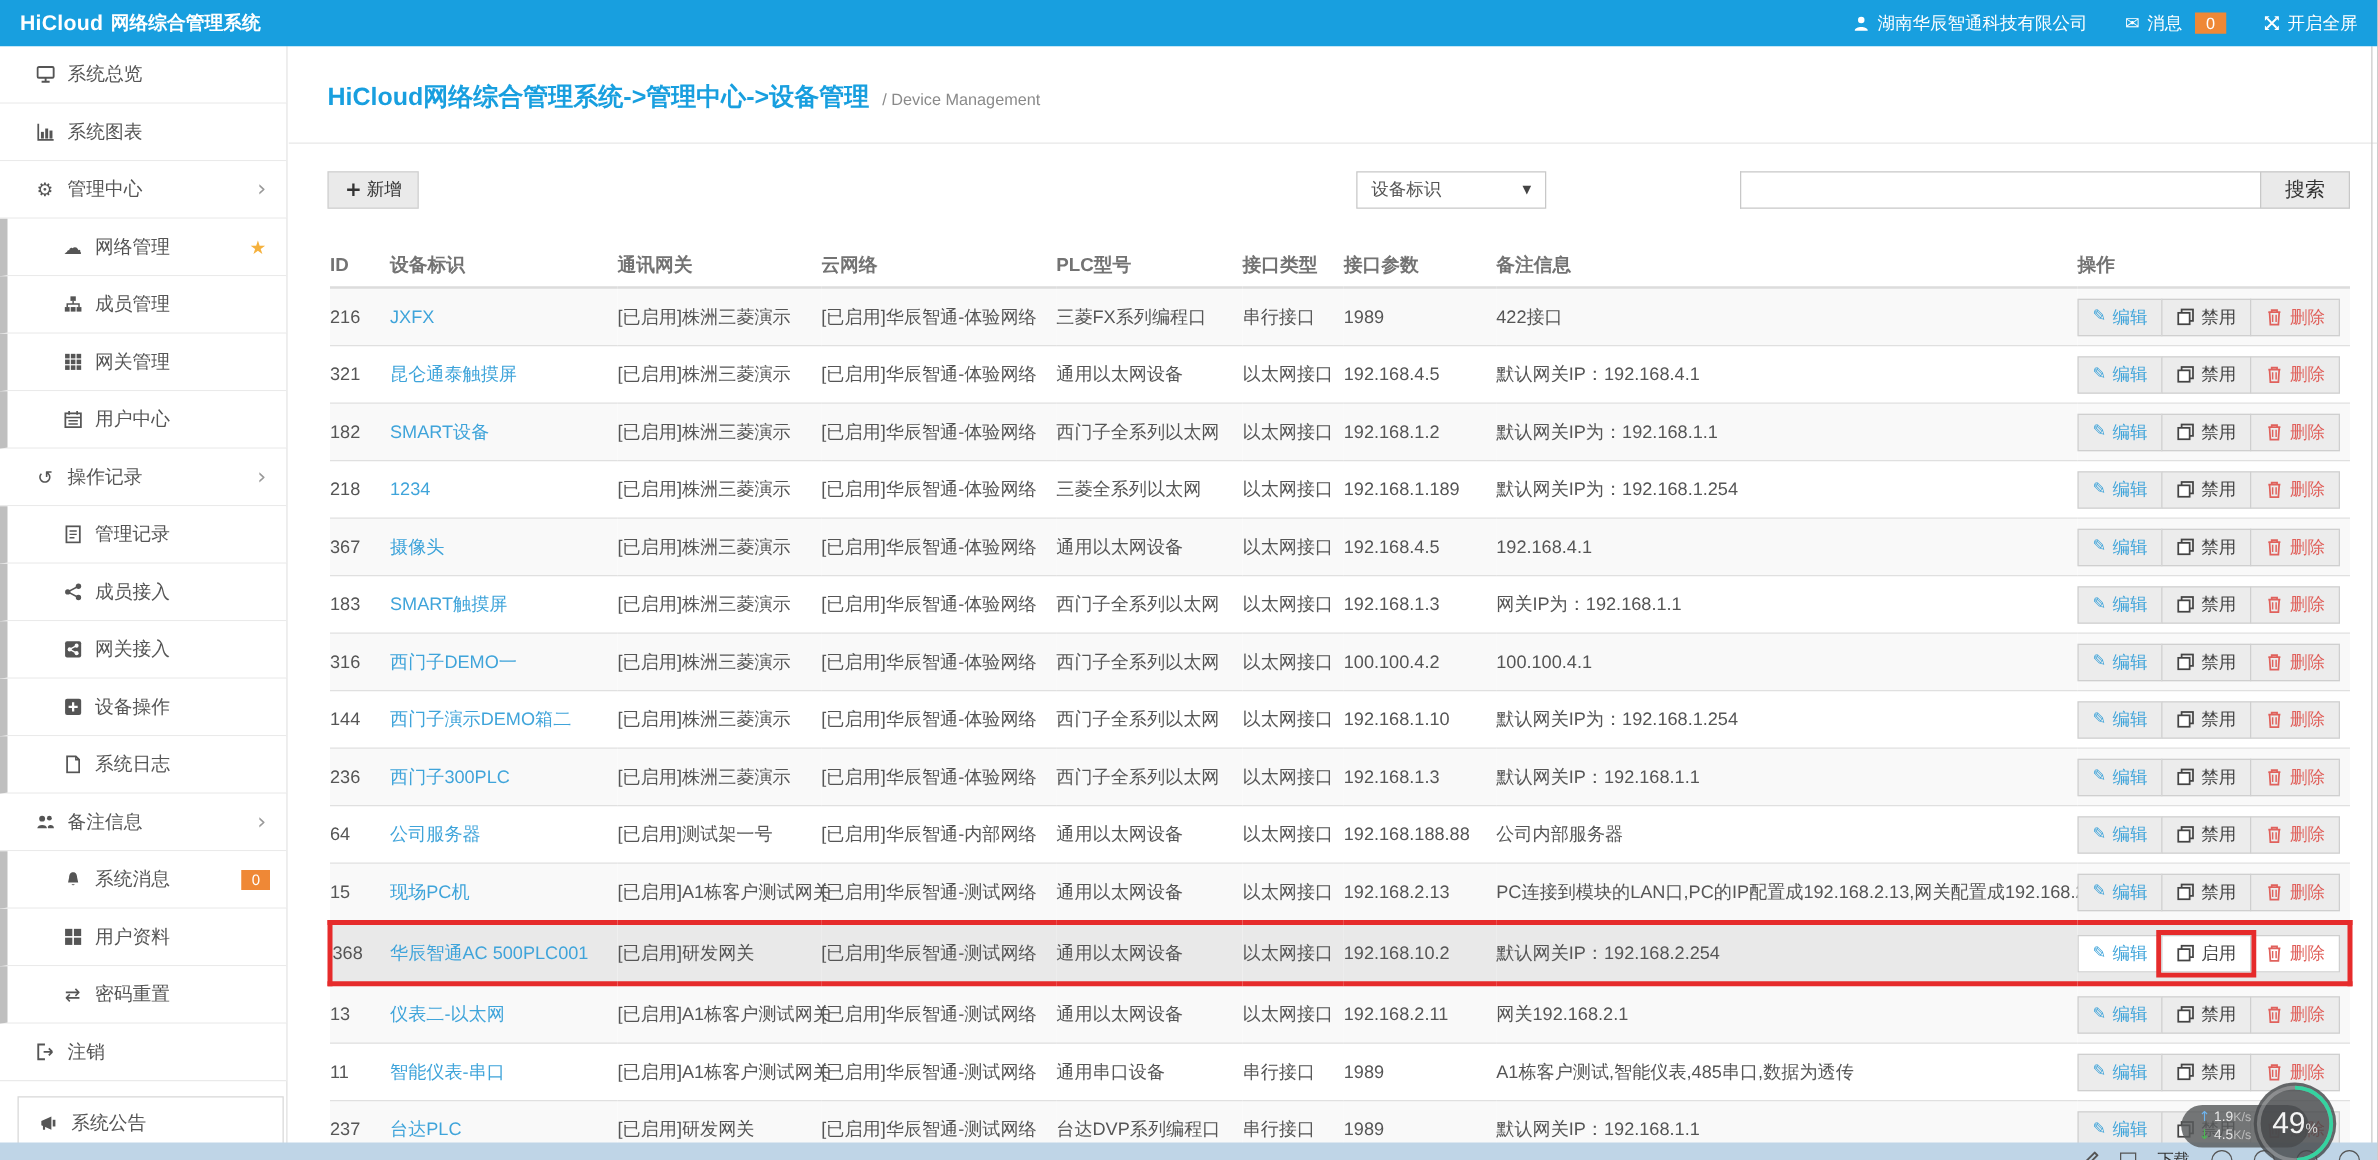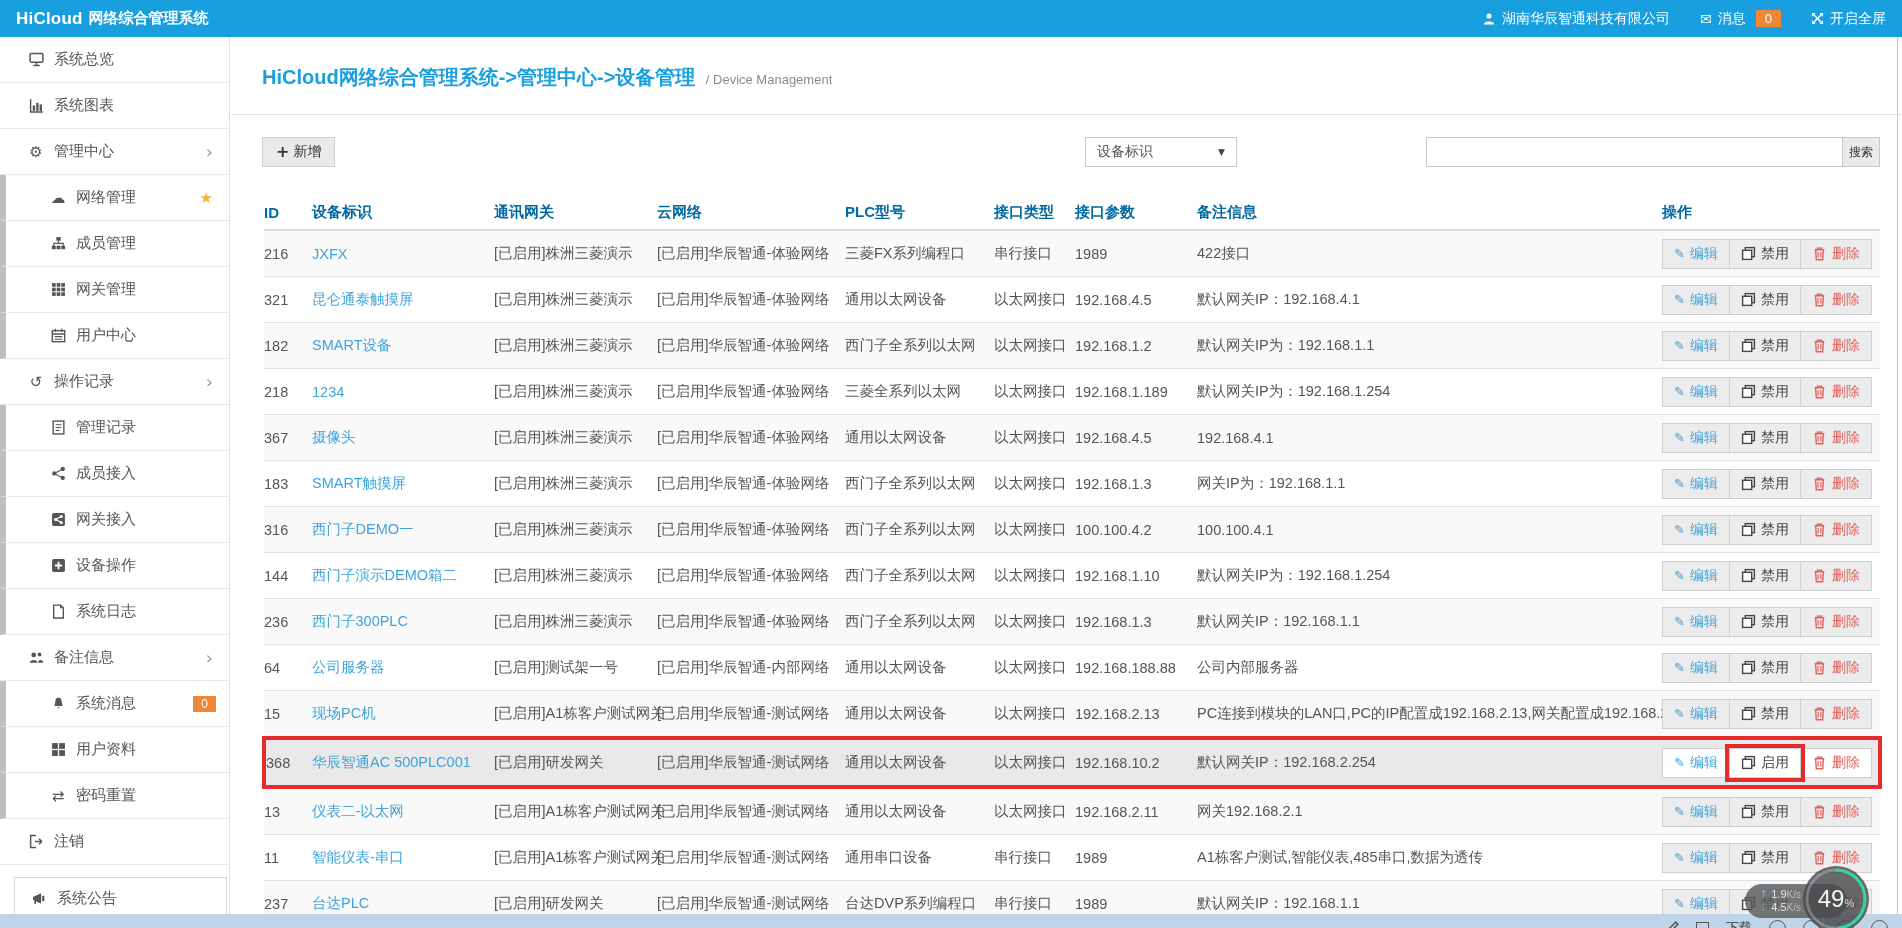--- a/index.html
+++ b/index.html
@@ -44,27 +44,27 @@
            border:1px solid #d0d0d0;font-size:14px;color:#333;display:inline-flex;align-items:center;
            gap:4px;cursor:pointer;box-sizing:border-box;}
   .add-plus{font-weight:bold;font-size:16px;line-height:1;}
   .filter-select{position:absolute;left:854px;top:22px;width:152px;height:30px;border:1px solid #c8c8c8;
            background:#fff;font-size:14px;color:#555;display:flex;align-items:center;padding:0 11px;
            box-sizing:border-box;cursor:pointer;}
   .filter-caret{margin-left:auto;font-size:9px;color:#444;}
   .search-group{position:absolute;top:22px;right:22px;display:flex;}
   .search-input{width:416px;height:30px;border:1px solid #c8c8c8;border-right:none;box-sizing:border-box;
            padding:0 8px;font-size:14px;outline:none;color:#555;}
-  .search-btn{width:38px;height:30px;background:#eaeaea;border:1px solid #c8c8c8;font-size:12px;
+  .search-btn{width:72px;height:30px;background:#eaeaea;border:1px solid #c8c8c8;font-size:16px;
            color:#333;cursor:pointer;box-sizing:border-box;}
 
   
   .table-wrap{padding-left:31px;}
   table{border-collapse:collapse;table-layout:fixed;width:1616px;}
-  th{ text-align:left;font-weight:bold;color:#0369a1;font-size:15px;height:34px;
+  th{ text-align:left;font-weight:bold;color:#737373;font-size:15px;height:34px;
       border-bottom:2px solid #dcdcdc;white-space:nowrap;padding:0;}
   td{ height:45px;font-size:14.5px;color:#555;white-space:nowrap;padding:0 6px 0 0;}
   tbody td{border-bottom:1px solid #e0e0e0;}
   tr.odd td{background:#f9f9f9;}
   tr.even td{background:#fff;}
   a.device-link{color:#3fa4da;text-decoration:none;cursor:pointer;}
   tr.selected td{background:#e9e9e9;border-top:4px solid #e62b2b;border-bottom:4px solid #e62b2b;}
   tr.selected td:first-child{border-left:4px solid #e62b2b;}
   tr.selected td:last-child{border-right:4px solid #e62b2b;}
 

